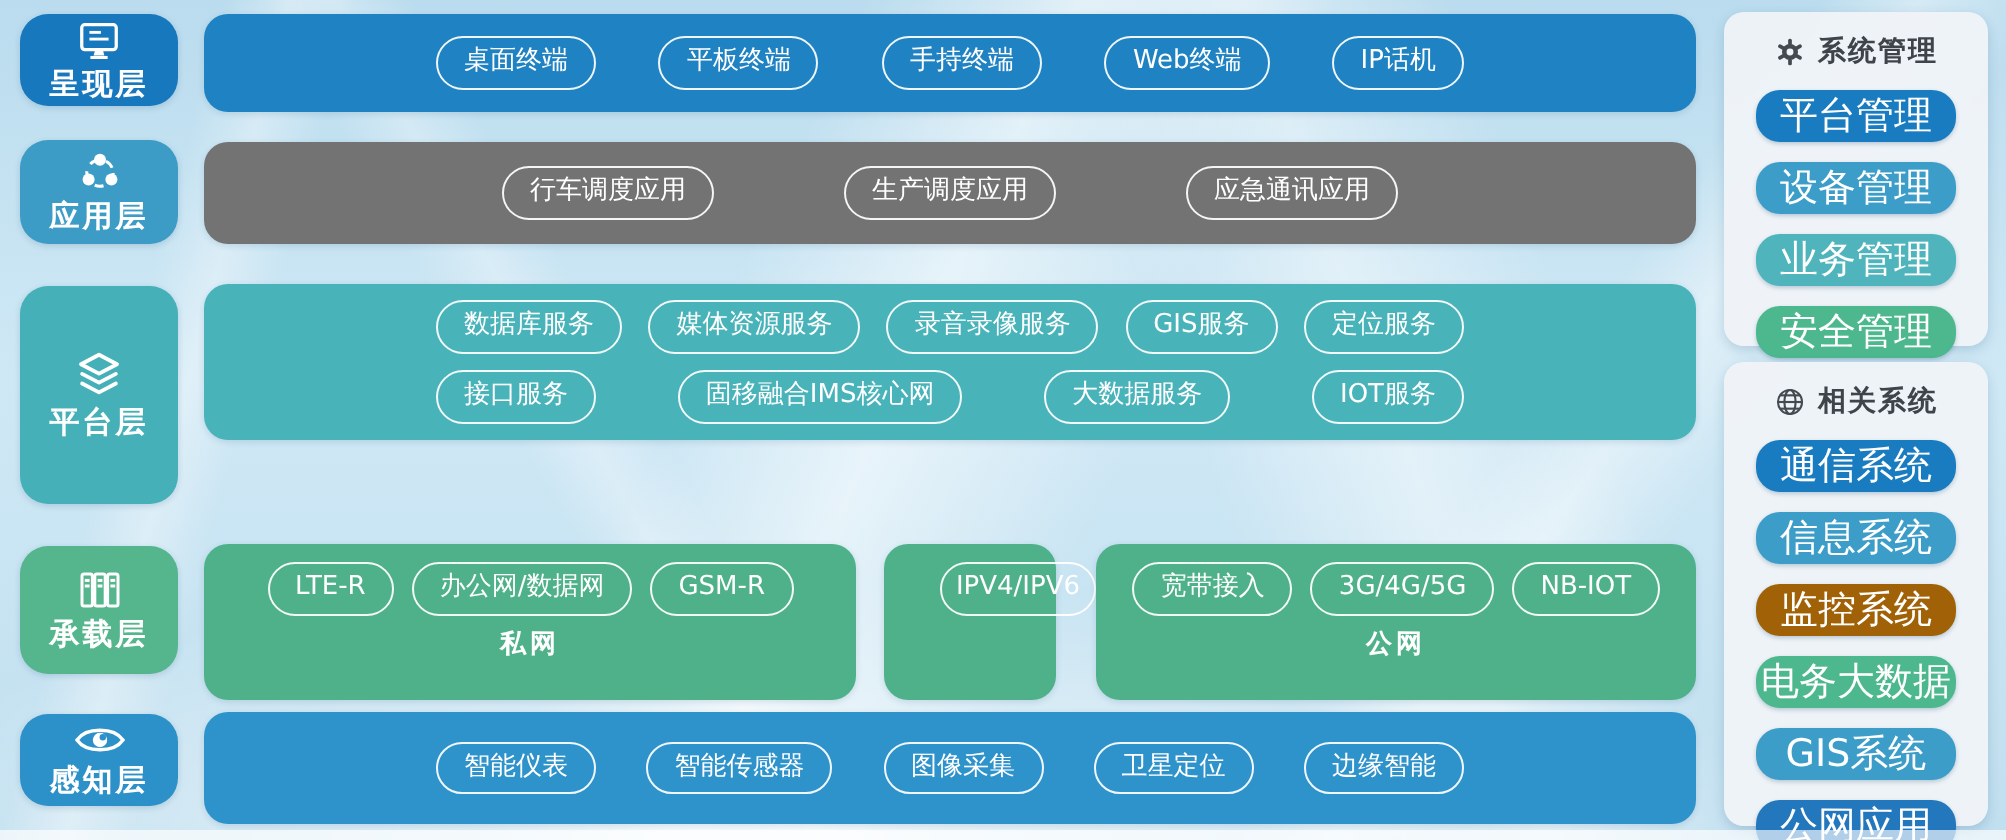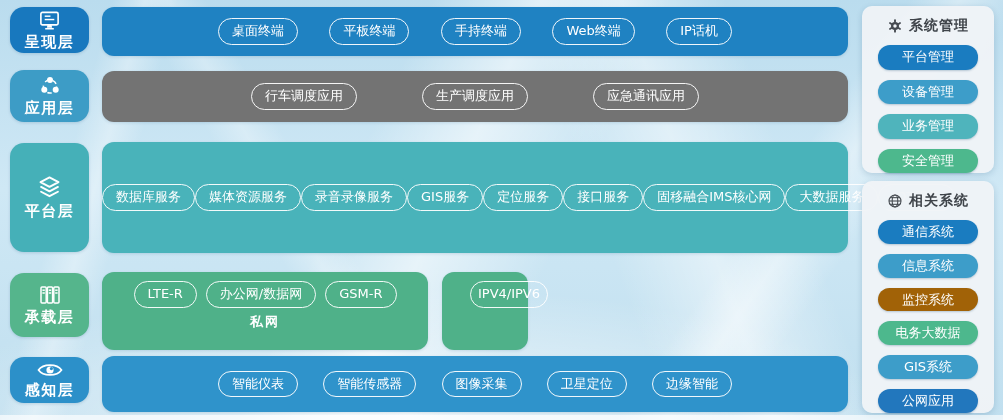--- a/index.html
+++ b/index.html
@@ -31,21 +31,21 @@
   .l4{top:273px;height:64px;}
   .l5{top:357px;height:46px;}
   .licon{display:flex;align-items:center;justify-content:center;}
 
   
   .row{position:absolute;left:102px;width:746px;border-radius:12px;
     display:flex;align-items:center;justify-content:center;
     box-shadow:0 1px 3px rgba(20,80,120,0.15);}
   .r1{top:7px;height:49px;}
   .r2{top:71px;height:51px;}
-  .r3{top:142px;height:111px;flex-direction:row;justify-content:space-evenly;}
+  .r3{top:142px;height:78px;flex-direction:column;justify-content:space-evenly;}
   .r5{top:356px;height:56px;}
 
   .prow{display:flex;justify-content:space-between;}
   .w514{width:514px;}
   .w448{width:448px;}
 
   .pill{box-sizing:border-box;border:1.5px solid rgba(255,255,255,0.93);border-radius:15px;
     padding:4px 13px;font-size:13px;color:#fff;white-space:nowrap;text-align:center;line-height:1.3;}
   .pill-wide{width:514px;}
 
@@ -61,21 +61,21 @@
   .glabel{color:#fff;font-size:13px;font-weight:bold;margin-top:5px;letter-spacing:2px;}
 
   
   .side-panel{position:absolute;left:862px;width:132px;border-radius:10px;
     background:rgba(240,243,246,0.94);box-shadow:0 2px 6px rgba(20,70,110,0.18);
     display:flex;flex-direction:column;align-items:center;}
   .p1{top:6px;height:167px;}
   .p2{top:181px;height:232px;}
   .panel-header{display:flex;align-items:center;gap:6px;margin-top:11px;
     font-size:14px;font-weight:bold;color:#3f444a;letter-spacing:1px;}
-  .panel-pill{margin-top:10px;width:100px;height:40px;border-radius:12px;color:#fff;font-size:13px;
+  .panel-pill{margin-top:10px;width:100px;height:40px;border-radius:12px;color:#fff;font-size:19px;
     display:flex;align-items:center;justify-content:center;white-space:nowrap;
     box-shadow:0 1px 2px rgba(20,70,110,0.25);}
 </style>
 </head>
 <body>
 
 <div class="streaks"></div>
 
 <div class="layer-label l1" style="background: rgb(24, 120, 190);">
   <span class="licon">
@@ -181,20 +181,28 @@
       <span class="pill">LTE-R</span>
       <span class="pill">办公网/数据网</span>
       <span class="pill">GSM-R</span>
     </div>
     <span class="glabel">私网</span>
   </div>
   <div class="group g2" style="background: rgb(79, 177, 137);">
     <div class="gpills">
       <span class="pill">IPV4/IPV6</span>
     </div>
+  </div>
+  <div class="group g3" style="background: rgb(79, 177, 137);">
+    <div class="gpills">
+      <span class="pill">宽带接入</span>
+      <span class="pill">3G/4G/5G</span>
+      <span class="pill">NB-IOT</span>
+    </div>
+    <span class="glabel">公网</span>
   </div>
 </div>
 
 <div class="row r5" style="background: rgb(47, 147, 203);">
   <div class="prow w514">
     <span class="pill">智能仪表</span>
     <span class="pill">智能传感器</span>
     <span class="pill">图像采集</span>
     <span class="pill">卫星定位</span>
     <span class="pill">边缘智能</span>

